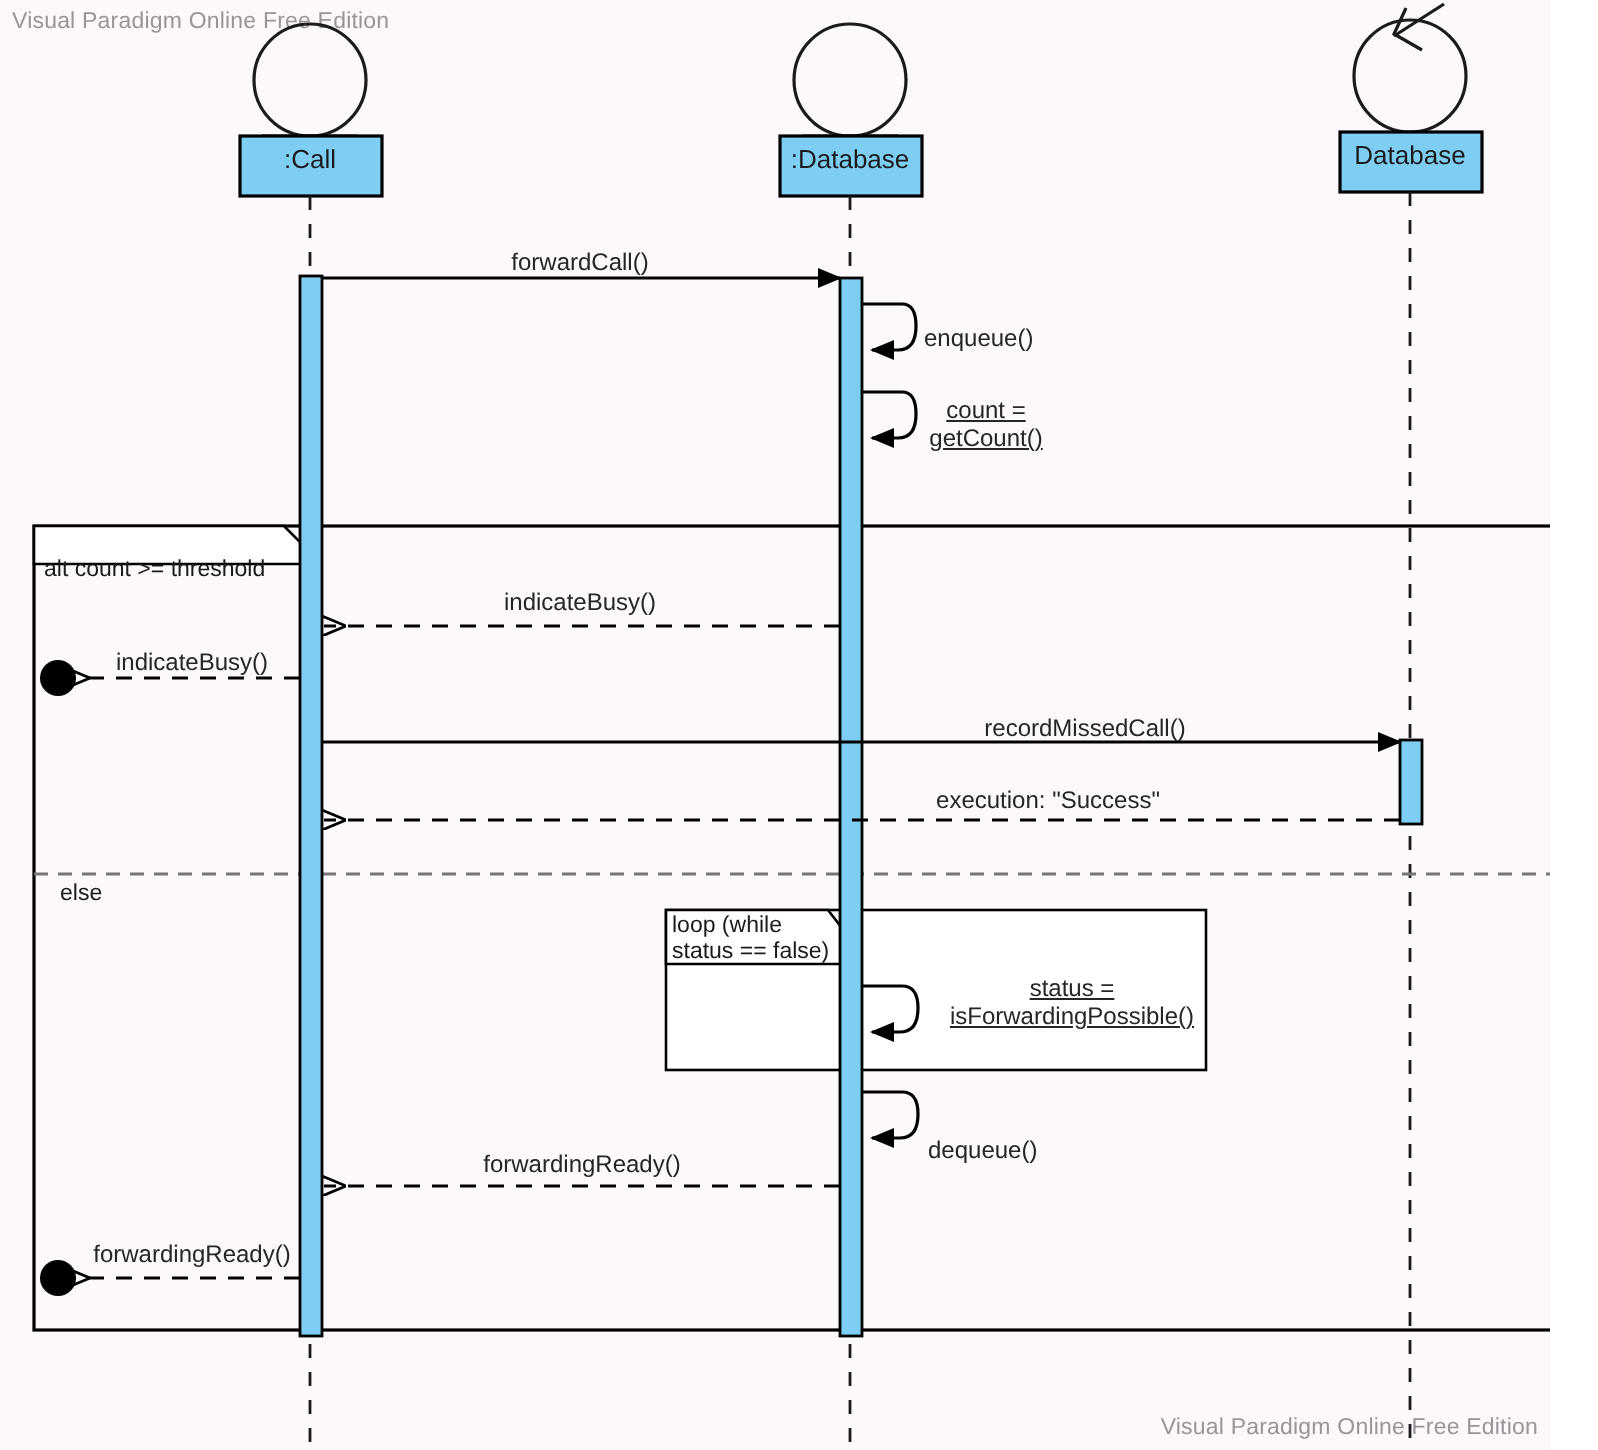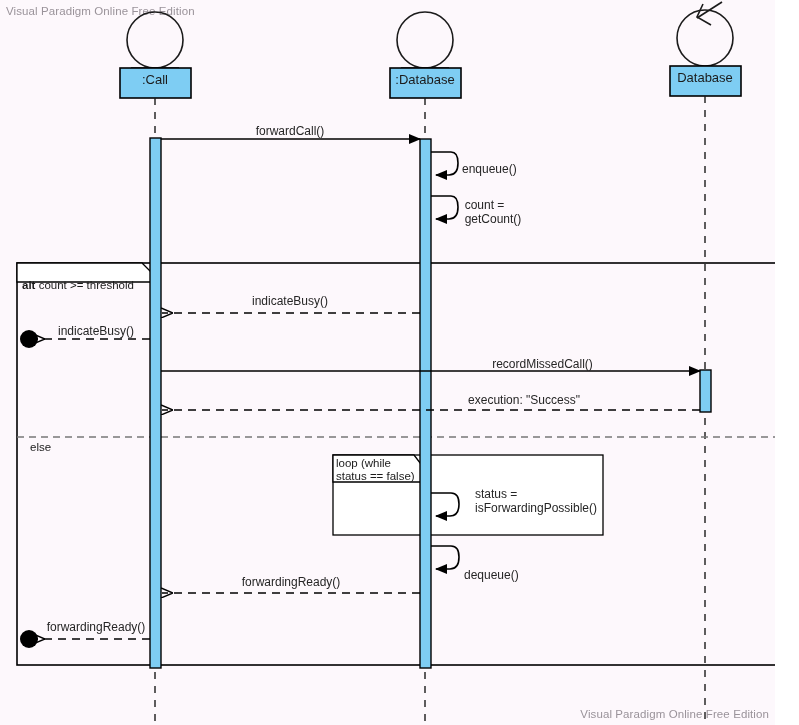--- a/index.html
+++ b/index.html
@@ -32,40 +32,40 @@
   }
   #wm-top { left: 6px; top: 5px; }
   #wm-bottom { right: 6px; bottom: 5px; }
   .lbl {
     position: absolute;
     font-family: "Liberation Sans", sans-serif;
     font-size: 12px;
     color: #262626;
     white-space: nowrap;
   }
-  .lbl.center { transform: translateX(-50%); }
-  .lbl.two { line-height: 14px; white-space: pre-line; }
+  .lbl.center { transform: translateX(-50%); text-align: center; }
+  .lbl.two { line-height: 14px; white-space: pre-line; text-decoration: underline; }
   .lifeline-name {
     position: absolute;
     font-family: "Liberation Sans", sans-serif;
     font-size: 13px;
     color: #1b1b1b;
     text-align: center;
     white-space: nowrap;
     transform: translateX(-50%);
   }
   .frag-label {
     position: absolute;
     font-family: "Liberation Sans", sans-serif;
     font-size: 11.5px;
     color: #1b1b1b;
     white-space: pre-line;
     line-height: 13px;
   }
-  .frag-label b { font-weight: bold; text-align: center; }
+  .frag-label b { font-weight: normal; text-align: center; }
   .else-label {
     position: absolute;
     font-family: "Liberation Sans", sans-serif;
     font-size: 11.5px;
     color: #1b1b1b;
   }
 </style>
 </head>
 <body>
 

